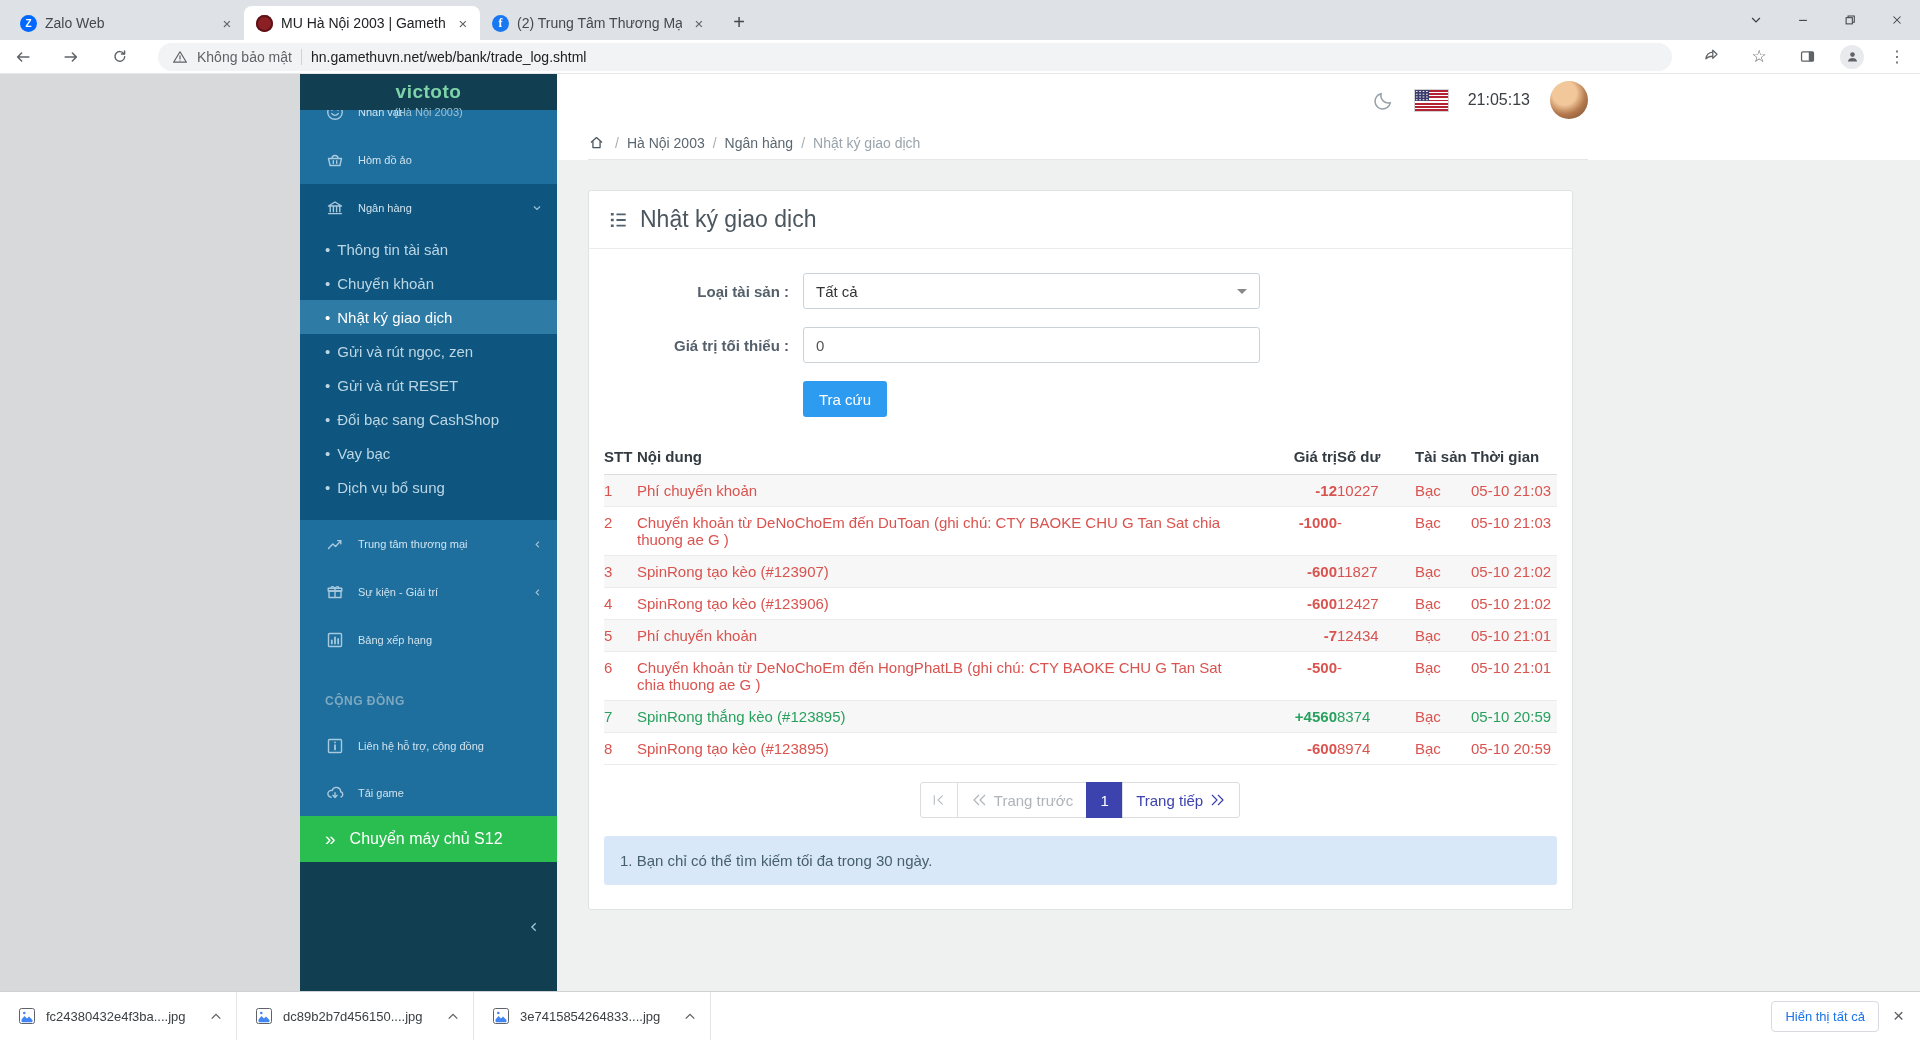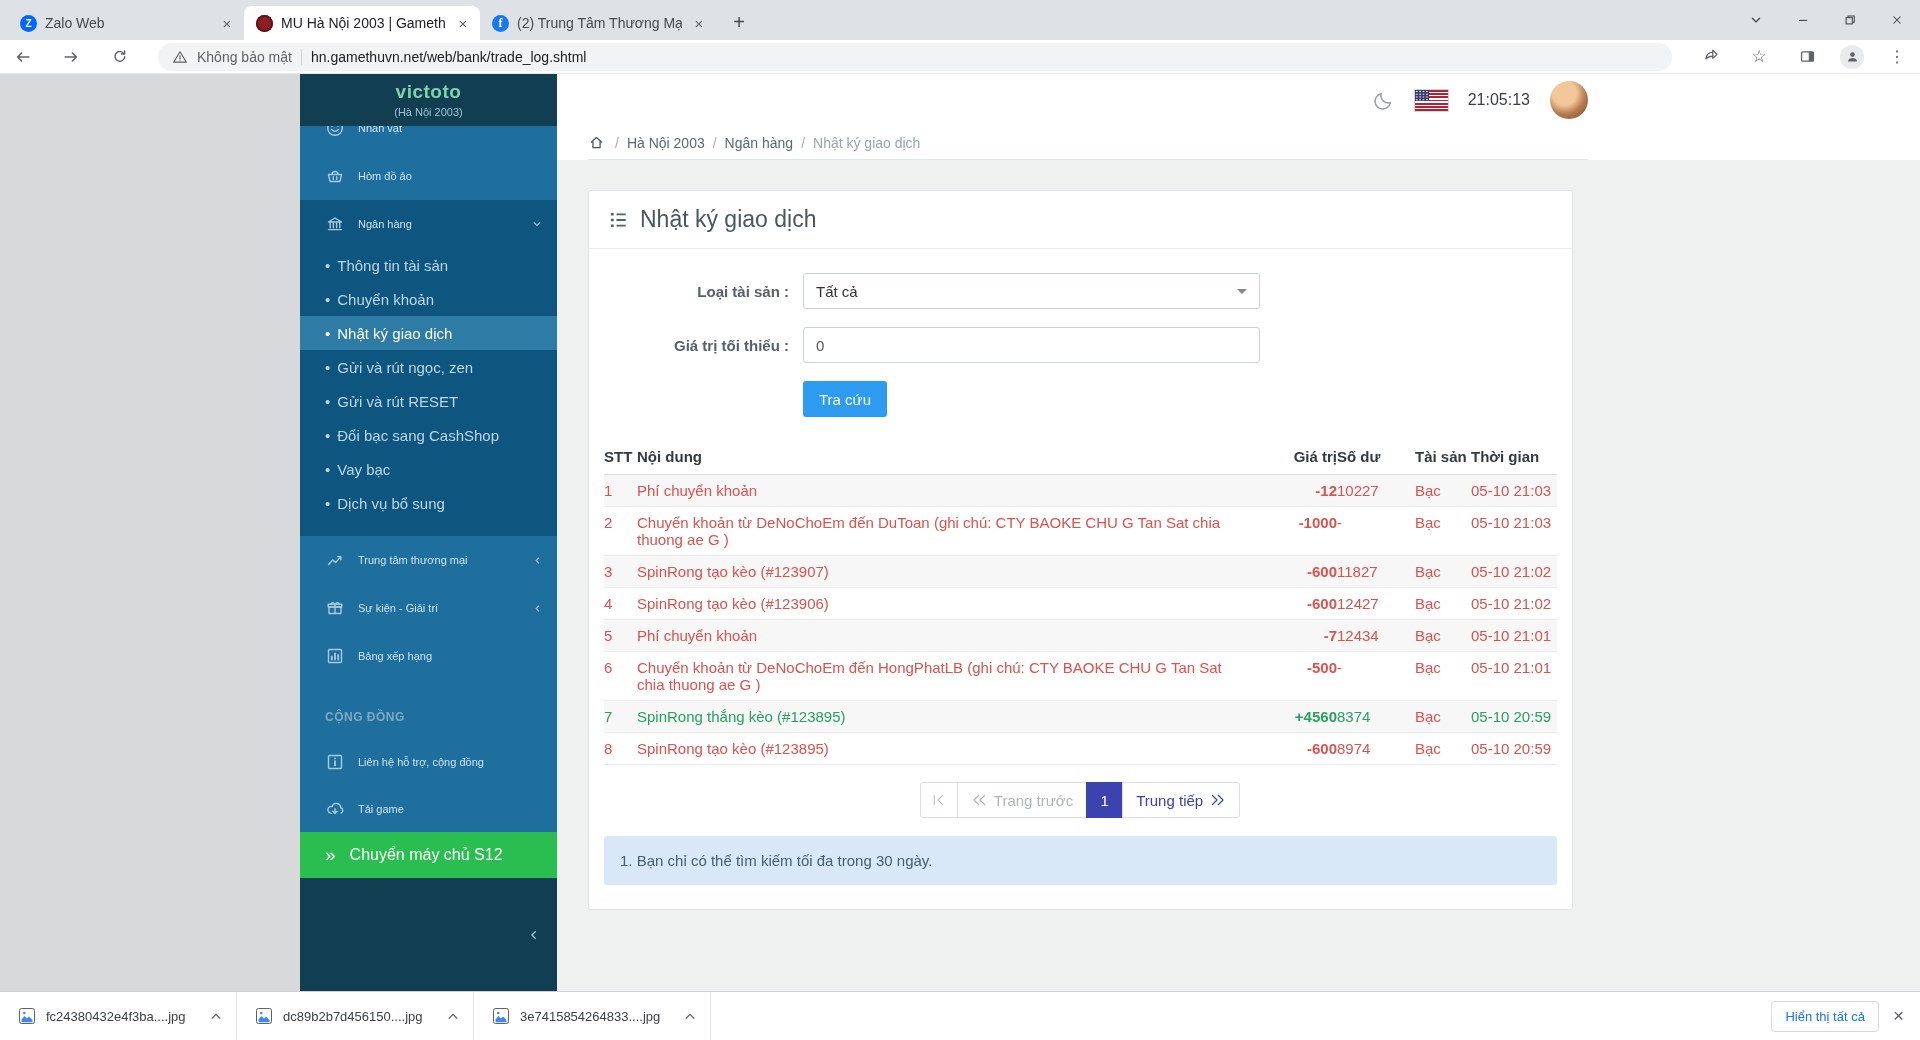--- a/index.html
+++ b/index.html
@@ -27,21 +27,21 @@
   .addr-div { width:1px; height:16px; background:#d0d3d6; }
   .addr-url { color:#202124; font-size:14px; white-space:nowrap; }
   .avatar-chrome { width:24px; height:24px; border-radius:50%; background:#e8eaed; color:#5f6368; display:flex; align-items:center; justify-content:center; }
 
   
   .viewport { height:917px; display:flex; }
   .gutter { width:300px; background:#d7d9da; }
 
   
   .sidebar { width:257px; background:#1e6e9e; display:flex; flex-direction:column; overflow:hidden; color:#cfe3ee; }
-  .side-header { height:52px; background:#123e52; position:relative; z-index:2; text-align:center; padding-top:7px; flex:none; }
+  .side-header { height:36px; background:#123e52; position:relative; z-index:2; text-align:center; padding-top:7px; flex:none; }
   .brand { font-size:19px; font-weight:bold; color:#7ed3a8; letter-spacing:.5px; }
   .brand-sub { font-size:11px; color:#9cc3d4; margin-top:3px; }
   .side-menu { margin-top:-22px; flex:none; }
   .sitem { height:48px; display:flex; align-items:center; gap:13px; padding:0 14px 0 25px; font-size:11px; color:#cfe3ee; }
   .sitem .sicon { width:20px; color:#a9cade; flex:none; }
   .sitem .chev { margin-left:auto; color:#9fc2d4; }
   .sgroup { background:#0e567f; padding-bottom:16px; }
   .ssub { height:34px; display:flex; align-items:center; padding:0 14px 0 25px; font-size:15px; color:#bcd6e4; }
   .ssub .bullet { margin-right:7px; }
   .ssub.active { background:#2e7ba6; color:#fff; }
@@ -502,21 +502,21 @@
               </svg>
           </div>
           <div class="pbtn prev">
             <svg width="16" height="12" viewBox="0 0 16 12" fill="none" stroke="currentColor" stroke-width="1.2" stroke-linejoin="round">
                 <path d="M8 1L3 6l5 5M14 1L9 6l5 5"></path>
               </svg>
             <span>Trang trước</span>
           </div>
           <div class="pbtn cur">1</div>
           <div class="pbtn next">
-            <span>Trung tiếp</span>
+            <span>Trang tiếp</span>
             <svg width="16" height="12" viewBox="0 0 16 12" fill="none" stroke="currentColor" stroke-width="1.2" stroke-linejoin="round">
                 <path d="M2 1l5 5-5 5M8 1l5 5-5 5"></path>
               </svg>
           </div>
         </div>
 
         <div class="alert">1. Bạn chỉ có thể tìm kiếm tối đa trong 30 ngày.</div>
       </div>
 
     </div>

